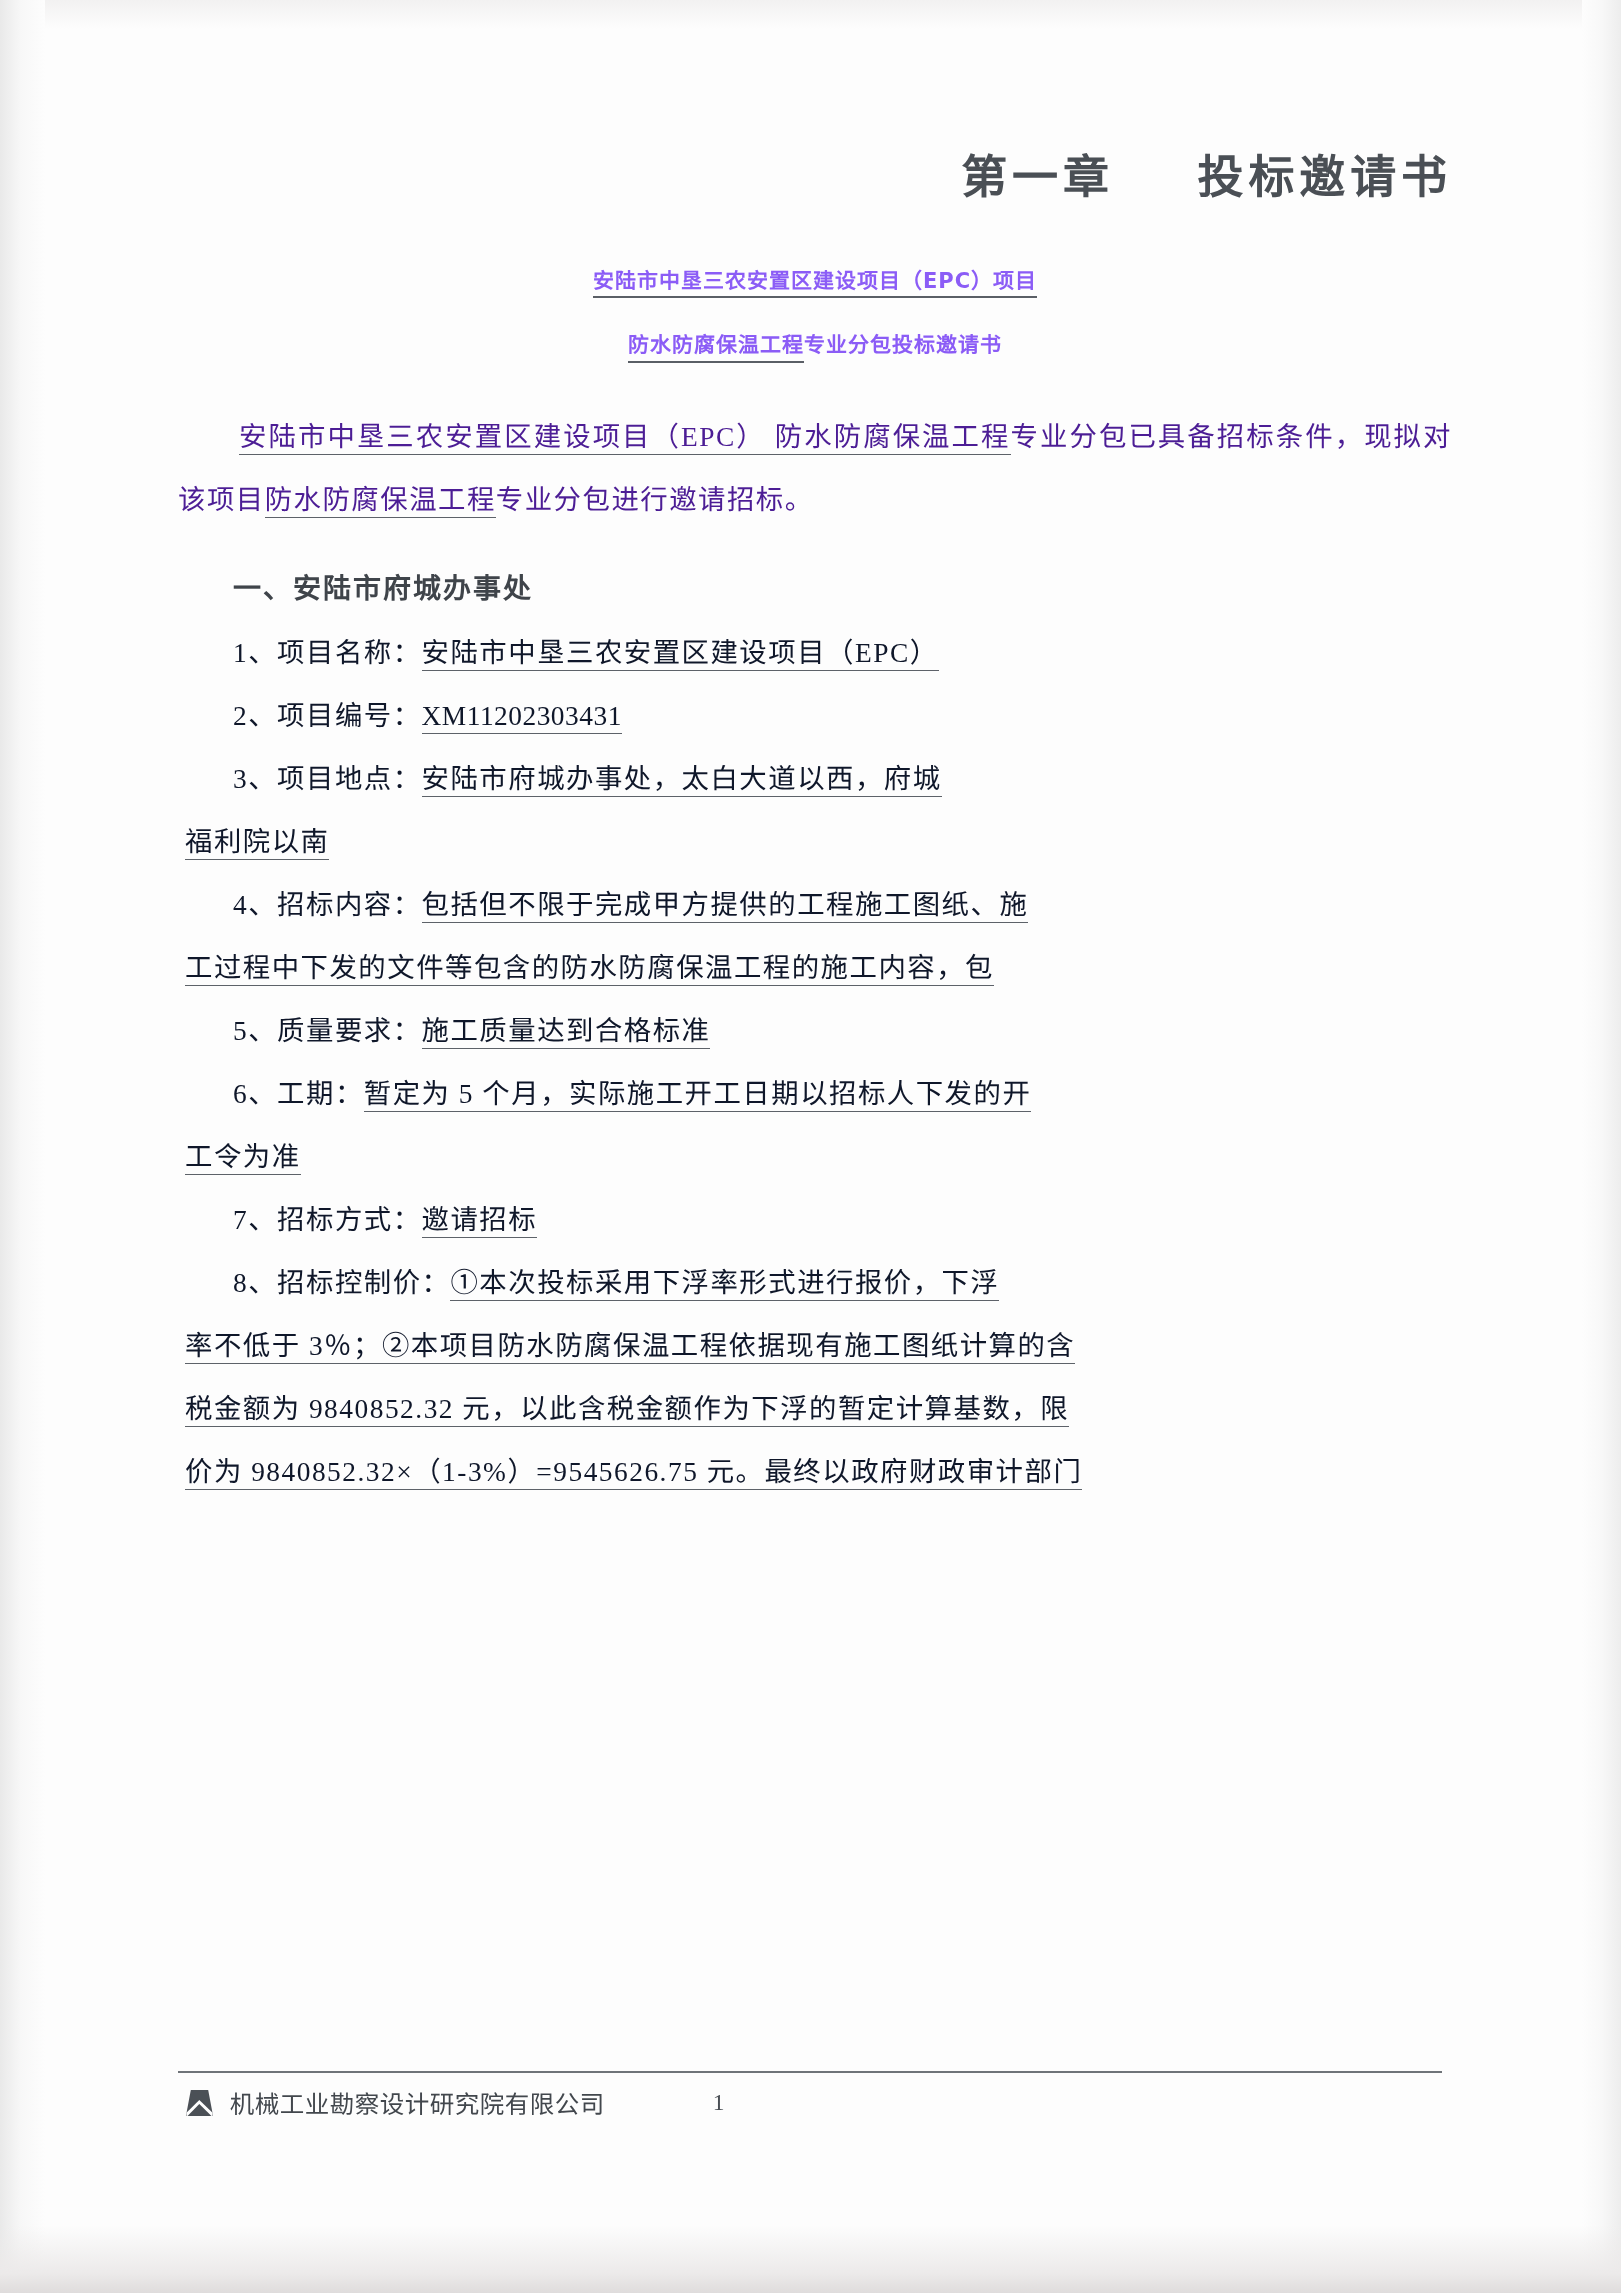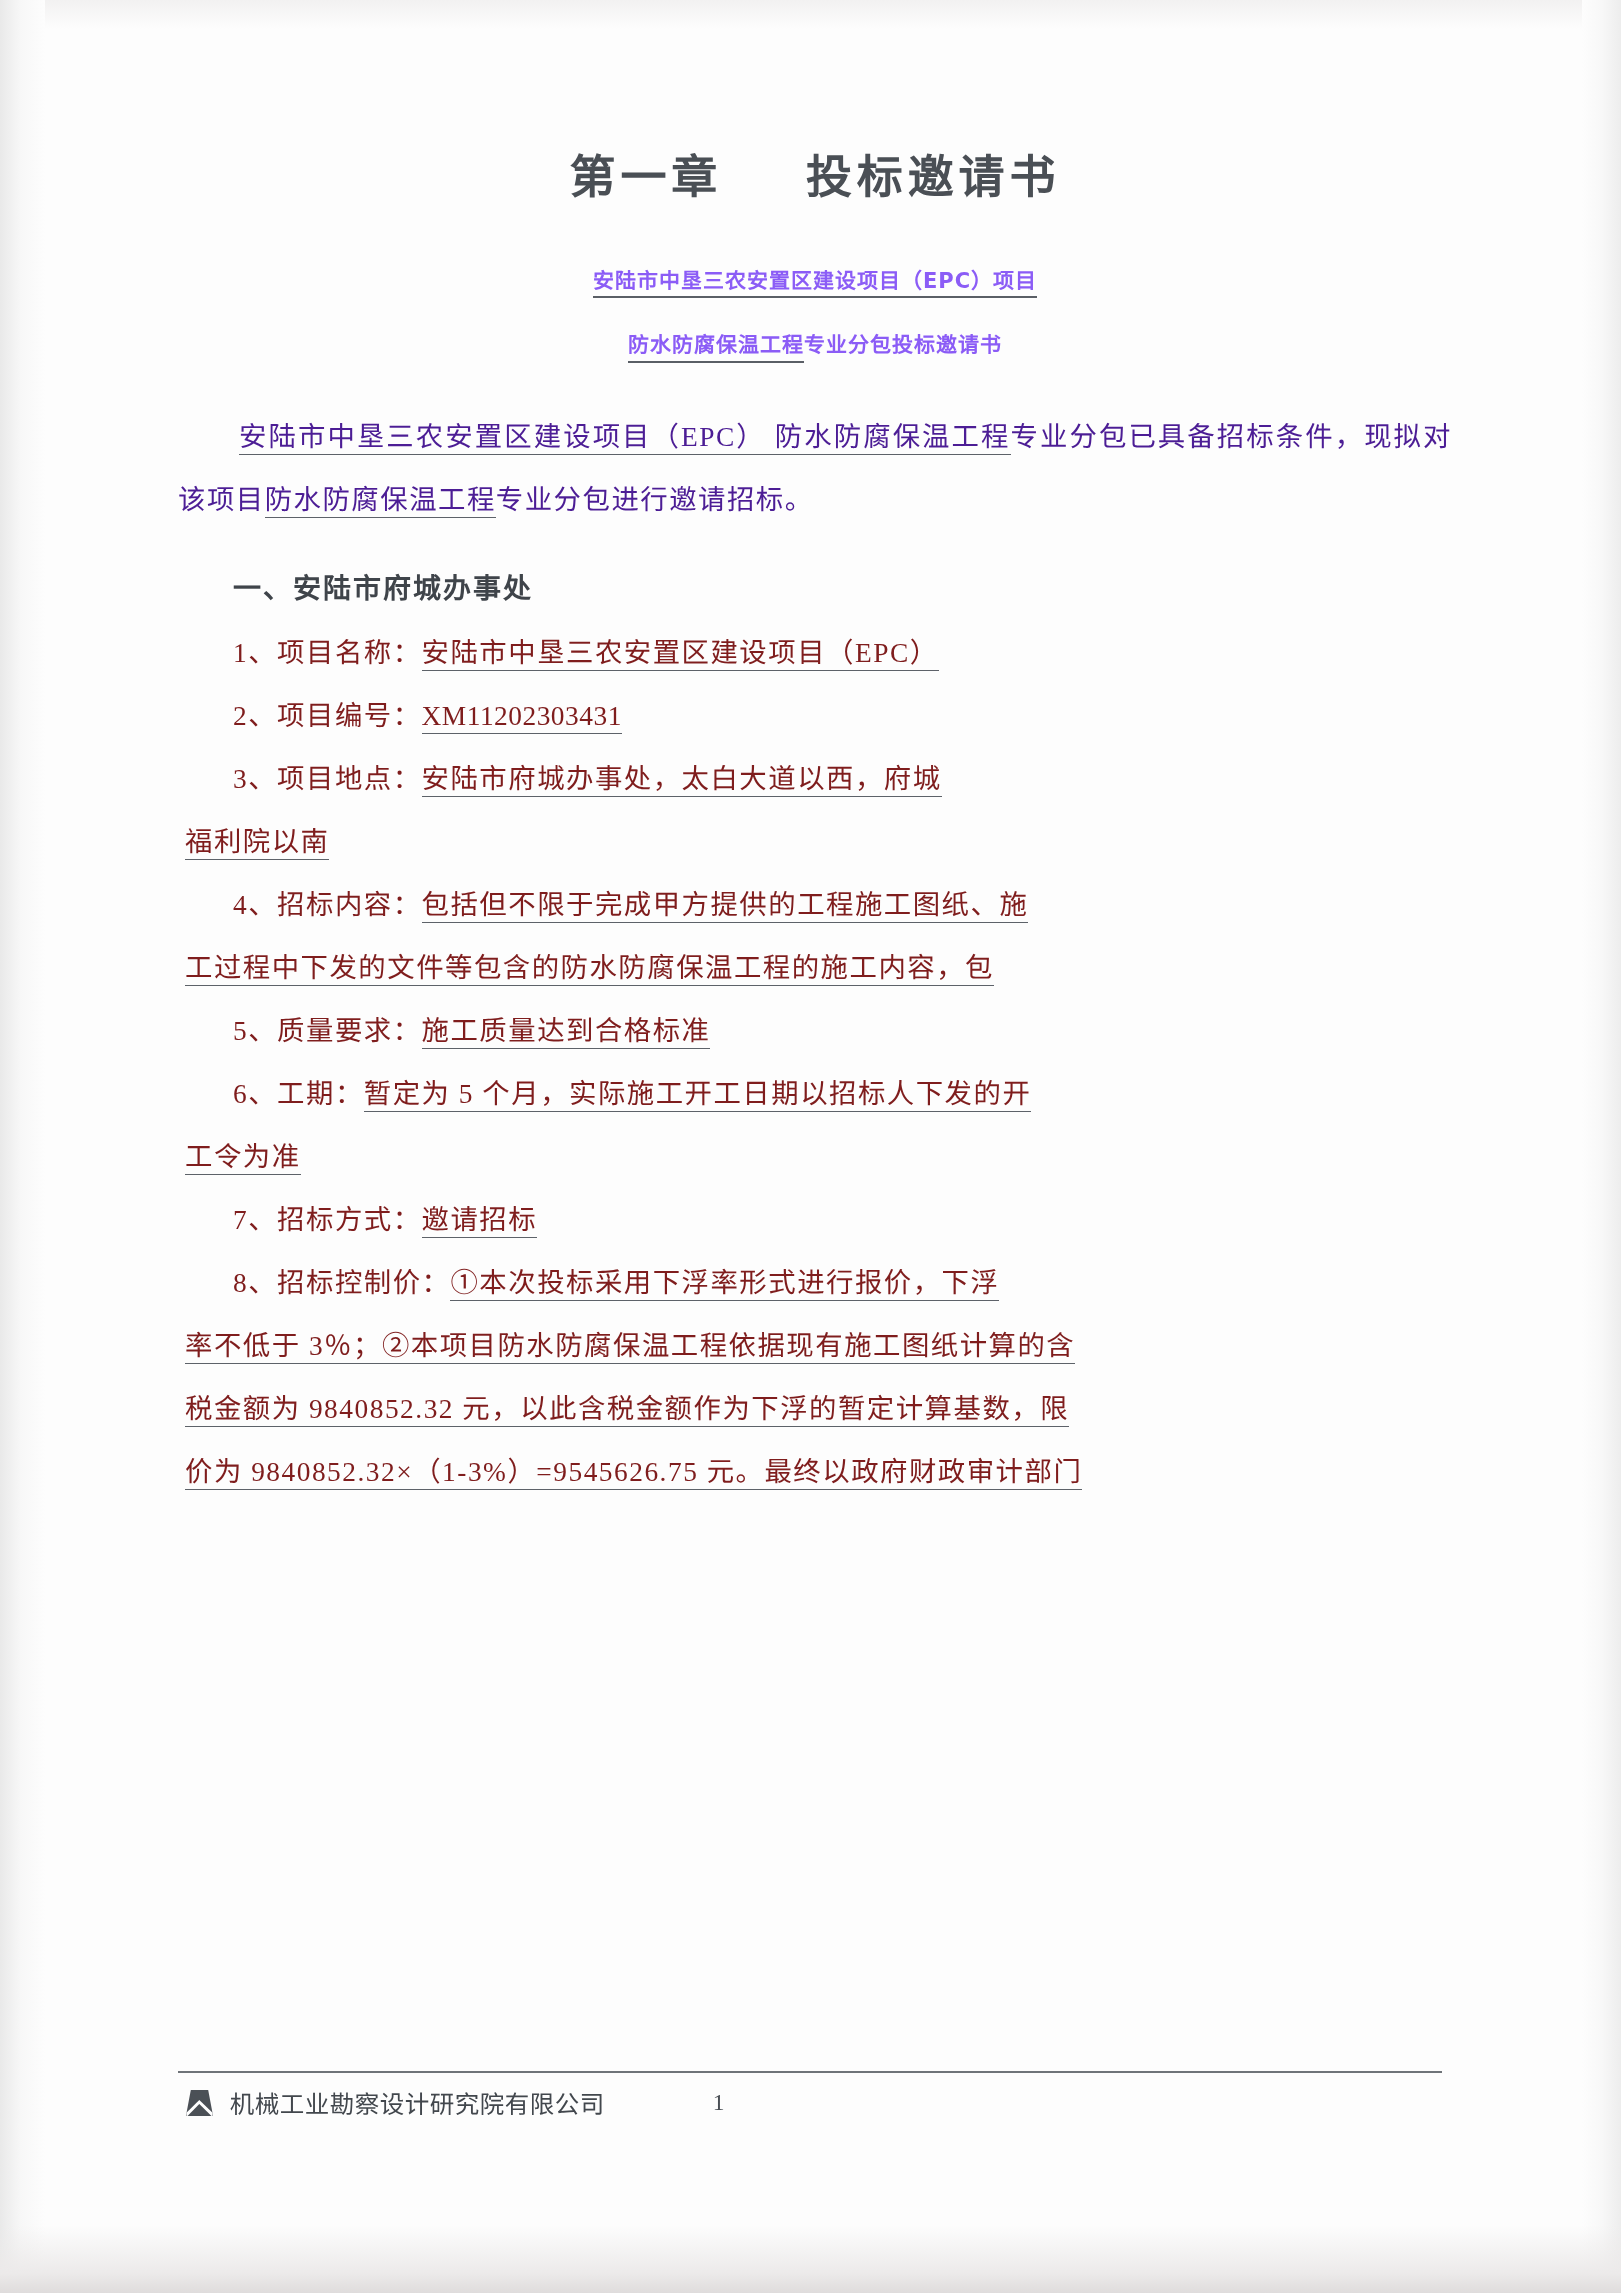--- a/index.html
+++ b/index.html
@@ -54,21 +54,21 @@
   #content {
     position: absolute;
     left: 178px;
     top: 0;
     width: 1274px;
     height: 2294px;
   }
 
   
   .chapter-title {
-    text-align: center;
+    text-align: right;
     font-family: "DejaVu Sans", "Liberation Sans", sans-serif;
     font-weight: bold;
     font-size: 46px;
     letter-spacing: 4.9px;
     color: #4a4f55;
     margin: 0;
     padding-top: 149px;
     line-height: 1.25;
     white-space: pre;
   }
@@ -116,21 +116,21 @@
     padding-top: 25.5px;
     padding-bottom: 3.9px;
     text-indent: 55px;
     line-height: 61px;
   }
 
   
   .item {
     font-size: 27.4px;
     line-height: 63px;
-    color: #7f1d1d;
+    color: #0f172a;
     letter-spacing: 1.5px;
     margin: 0;
     text-align: justify;
     text-justify: inter-ideograph;
   }
   .item .lead { margin-left: 55px; }
   .item.cont { margin-left: 7px; }
 
   .num { font-family: "Liberation Serif", serif; }
   .latin { font-family: "Liberation Serif", serif; letter-spacing: 0.5px; }

